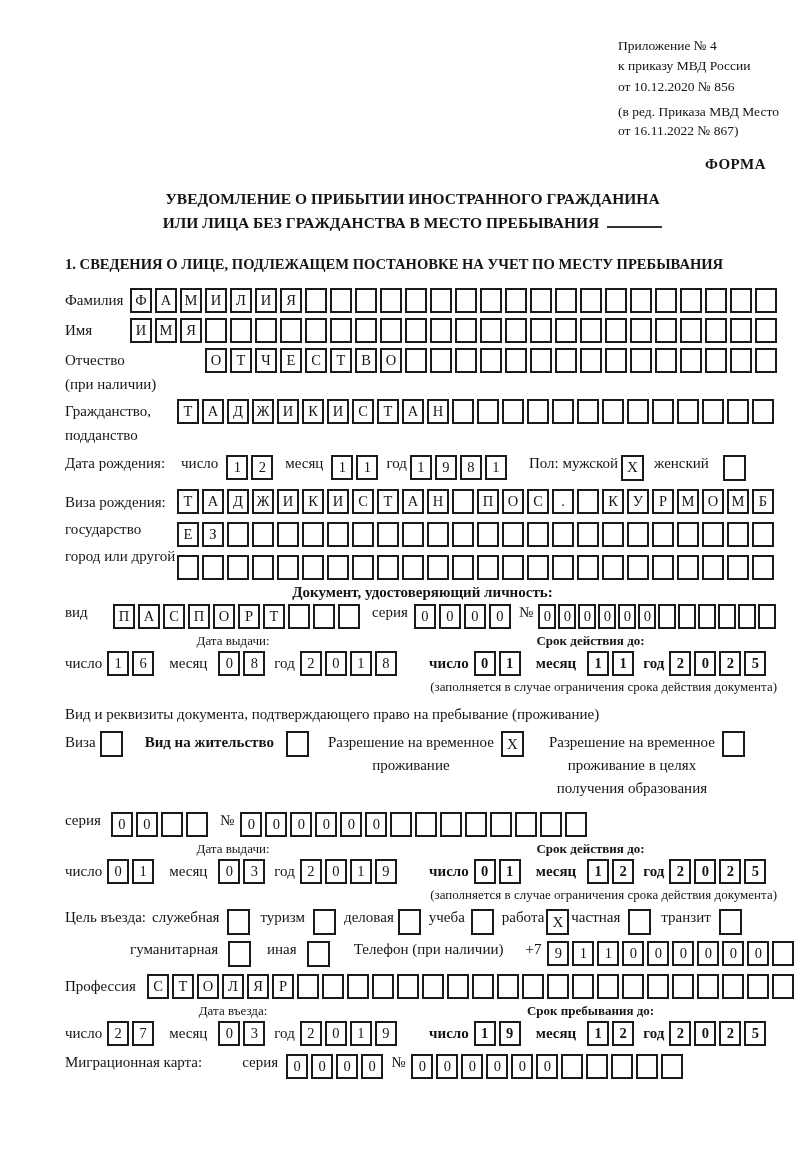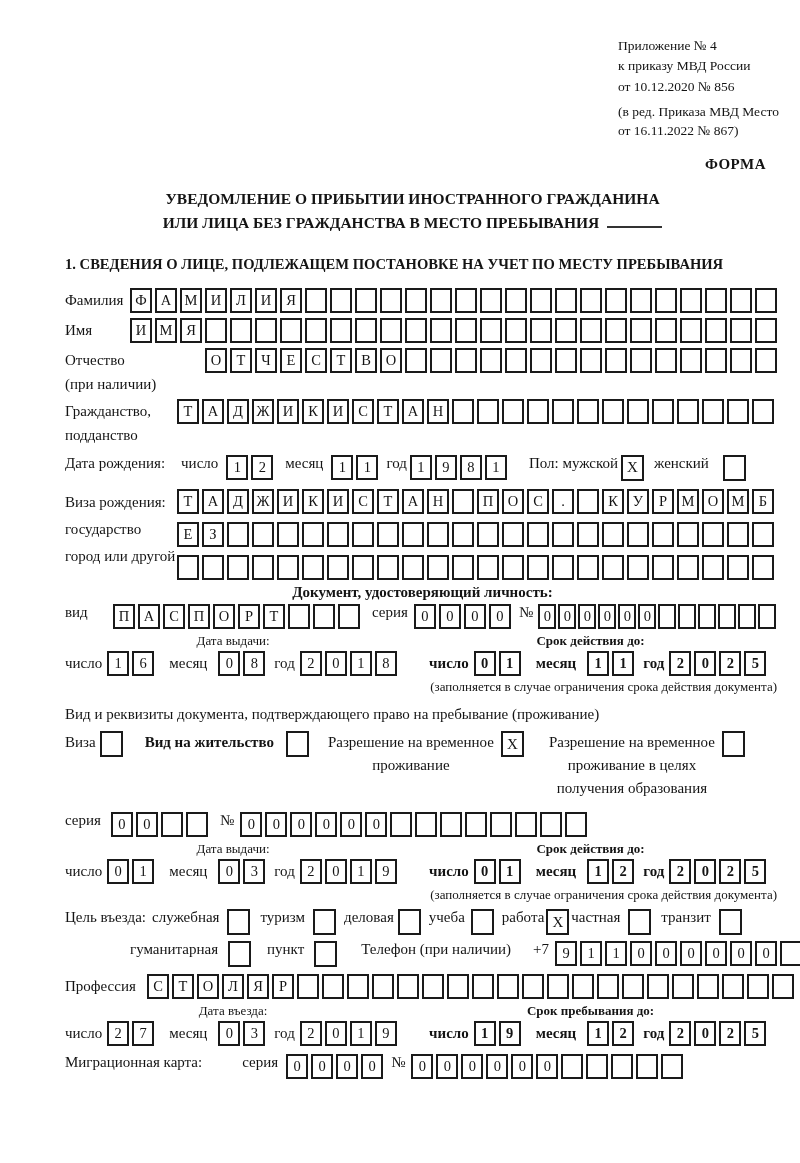--- a/index.html
+++ b/index.html
@@ -505,21 +505,21 @@
     <span class="cbox" style="margin-left:2px;">X</span>
     <span class="lab" style="margin-left:2px;">частная</span>
     <span class="cbox" style="margin-left:8px;"></span>
     <span class="lab" style="margin-left:10px;">транзит</span>
     <span class="cbox" style="margin-left:8px;"></span>
   </div>
 
   <div class="prow" style="margin-top:6px; margin-left:65px;">
     <span class="lab">гуманитарная</span>
     <span class="cbox" style="margin-left:10px;"></span>
-    <span class="lab" style="margin-left:16px;">пункт</span>
+    <span class="lab" style="margin-left:16px;">иная</span>
     <span class="cbox" style="margin-left:10px;"></span>
     <span class="lab" style="margin-left:24px;">Телефон (при наличии)</span>
     <span class="lab" style="margin-left:22px;">+7</span>
     <span class="cellrow" style="margin-left:6px;">
         <span class="cell">9</span>
         <span class="cell">1</span>
         <span class="cell">1</span>
         <span class="cell">0</span>
         <span class="cell">0</span>
         <span class="cell">0</span>

